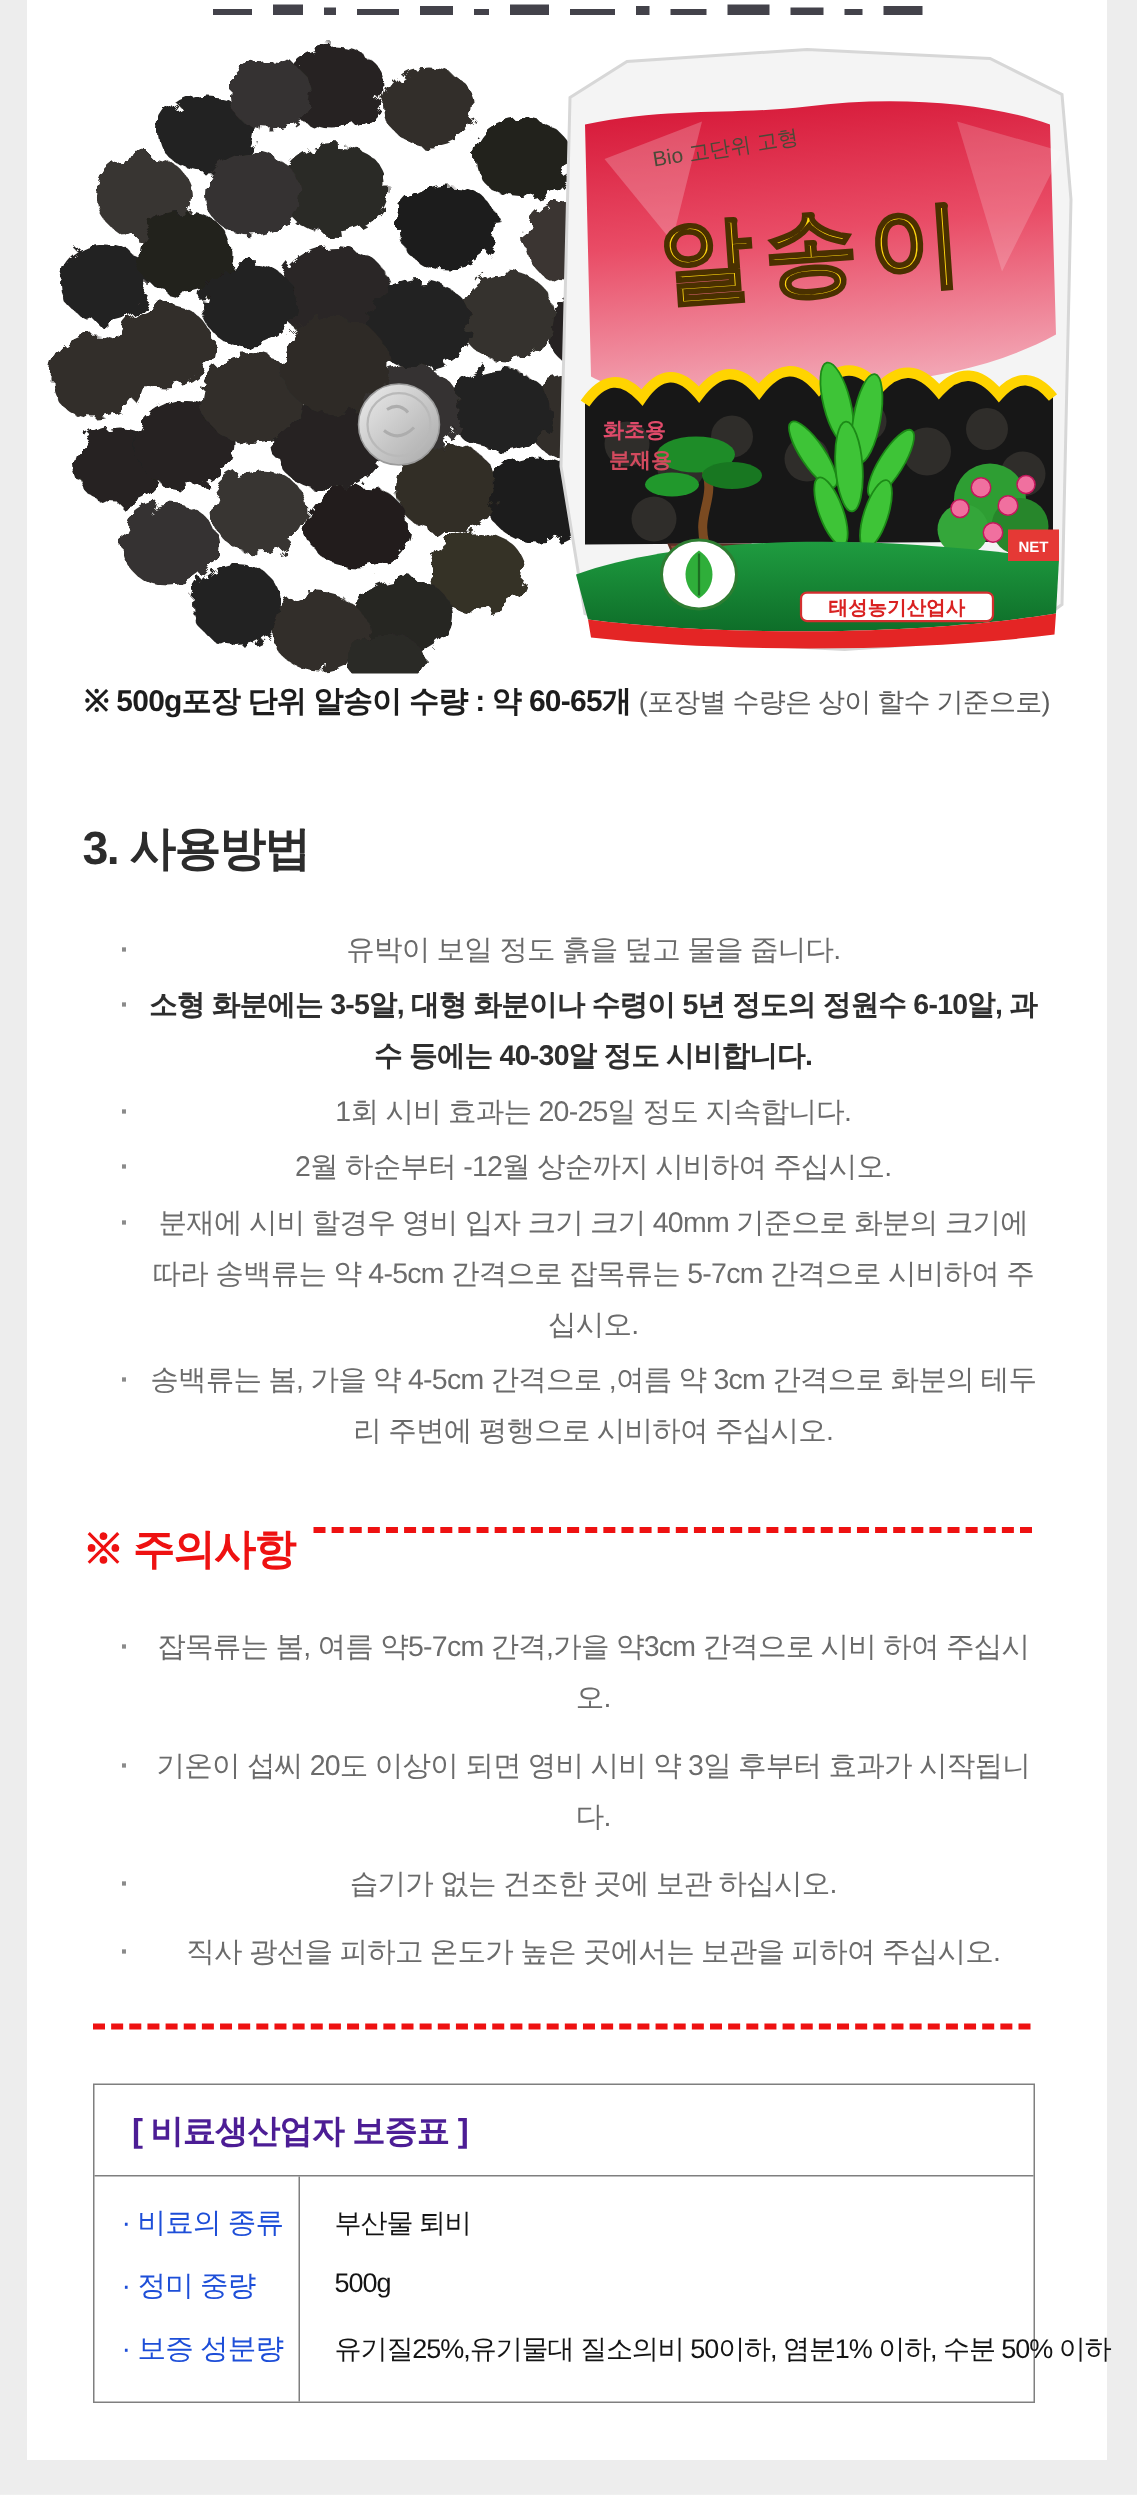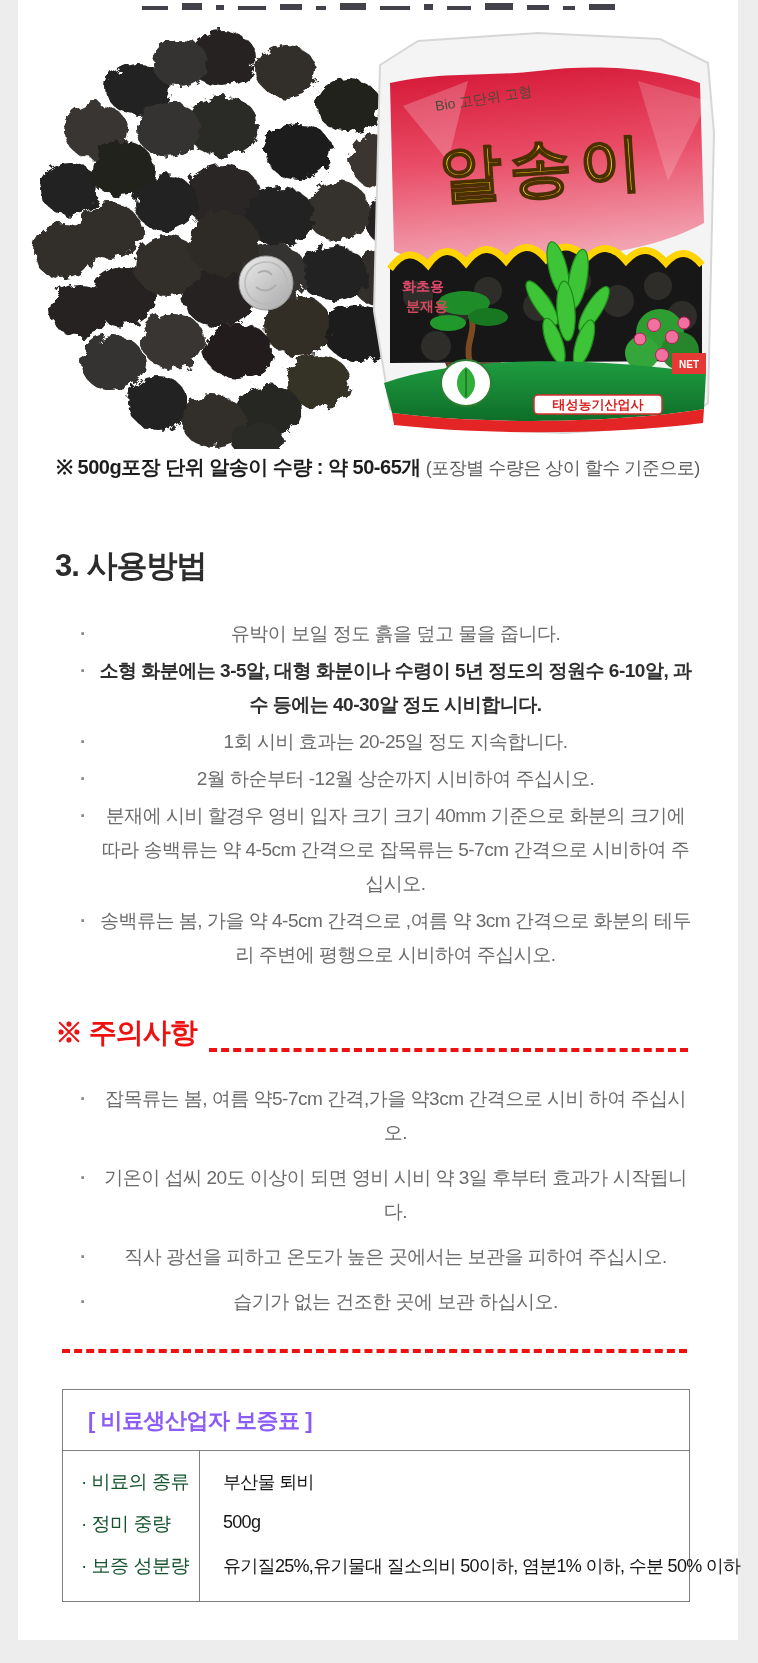--- a/index.html
+++ b/index.html
@@ -44,34 +44,34 @@
   }
   ul.bullets { list-style:none; padding:0 42px 0 60px; }
   ul.bullets li {
     position:relative; padding-left:17px; font-size:19px; line-height:34px;
     color:#6b6b6b; letter-spacing:-0.5px; margin-bottom:3px;text-align:center;
   }
   ul.bullets li::before { content:"\00B7"; position:absolute; left:2px; top:0; color:#8a8a8a; font-weight:bold; }
   ul.bullets li.bold { color:#2e2e2e; font-weight:bold; }
   ul.bullets.spaced li { margin-bottom:11px; }
 
-  .caution-head { display:flex; align-items:flex-end; margin:42px 50px 30px 37px; }
+  .caution-head { display:flex; align-items:flex-start; margin:42px 50px 30px 37px; }
   .caution-title { color:#ee1111; font-size:28px; font-weight:bold; white-space:nowrap; letter-spacing:-1px; }
   .caution-dash { flex:1; border-top:4px dashed #ee1111; margin-left:12px; margin-top:4px; }
 
   .red-divider { margin:30px 51px 0 44px; border-top:4px dashed #ee1111; }
 
   .gtable { margin:36px 48px 0 44px; border:1px solid #7f7f7f; background:#fff; }
   .gtable-title {
-    font-size:22px; font-weight:bold; color:#8b5cf6; letter-spacing:-0.5px;
+    font-size:22px; font-weight:bold; color:#4c1d95; letter-spacing:-0.5px;
     padding:16px 0 14px 25px; border-bottom:1px solid #7f7f7f;
   }
   .gtable-body { position:relative; display:grid; grid-template-columns:136px 1fr; padding:10px 0 14px; }
   .gtable-vline { position:absolute; left:136px; top:0; bottom:0; width:1px; background:#7f7f7f; }
-  .g-label { padding:8px 0 8px 18px; font-size:19px; color:#14532d; letter-spacing:-0.5px; white-space:nowrap; }
+  .g-label { padding:8px 0 8px 18px; font-size:19px; color:#1d4ed8; letter-spacing:-0.5px; white-space:nowrap; }
   .g-value { padding:9px 6px 8px 24px; font-size:18px; color:#141414; letter-spacing:-0.7px; white-space:nowrap; }
 
   .footer-gap { position:absolute; left:0; bottom:0; width:758px; height:23px; background:#ededed; }
 </style>
 </head>
 <body>
 
 <div class="page">
   <div class="content">
 
@@ -232,21 +232,21 @@
           <rect x="516" y="384" width="128" height="19" rx="4" fill="#ffffff" stroke="#d32f2f" stroke-width="1.5"></rect>
           <text x="580" y="398" text-anchor="middle" font-size="13" font-weight="bold" fill="#d92121">태성농기산업사</text>
 
           <rect x="654" y="342" width="34" height="21" fill="#e53935"></rect>
           <text x="671" y="357" text-anchor="middle" font-size="10" font-weight="bold" fill="#ffffff">NET</text>
         </g>
       </svg>
     </div>
 
     <div class="caption">
-      <span class="caption-main">※ 500g포장 단위 알송이 수량 : 약 50-65개</span><span class="caption-sub">(포장별 수량은 상이 할수 기준으로)</span>
+      <span class="caption-main">※ 500g포장 단위 알송이 수량 : 약 60-65개</span><span class="caption-sub">(포장별 수량은 상이 할수 기준으로)</span>
     </div>
 
     <h2 class="usage-heading">3. 사용방법</h2>
 
     <ul class="bullets">
       <li>유박이 보일 정도 흙을 덮고 물을 줍니다.</li>
       <li class="bold">소형 화분에는 3-5알, 대형 화분이나 수령이 5년 정도의 정원수 6-10알, 과수 등에는 40-30알 정도 시비합니다.</li>
       <li>1회 시비 효과는 20-25일 정도 지속합니다.</li>
       <li>2월 하순부터 -12월 상순까지 시비하여 주십시오.</li>
       <li>분재에 시비 할경우 영비 입자 크기 크기 40mm 기준으로 화분의 크기에 따라 송백류는 약 4-5cm 간격으로 잡목류는 5-7cm 간격으로 시비하여 주십시오.</li>
@@ -254,22 +254,22 @@
     </ul>
 
     <div class="caution-head">
       <span class="caution-title">※ 주의사항</span>
       <span class="caution-dash"></span>
     </div>
 
     <ul class="bullets spaced">
       <li>잡목류는 봄, 여름 약5-7cm 간격,가을 약3cm 간격으로 시비 하여 주십시오.</li>
       <li>기온이 섭씨 20도 이상이 되면 영비 시비 약 3일 후부터 효과가 시작됩니다.</li>
+      <li>습기가 없는 건조한 곳에 보관 하십시오.</li>
       <li>직사 광선을 피하고 온도가  높은 곳에서는 보관을 피하여 주십시오.</li>
-      <li>습기가 없는 건조한 곳에 보관 하십시오.</li>
     </ul>
 
     <div class="red-divider"></div>
 
     <div class="gtable">
       <div class="gtable-title">[ 비료생산업자 보증표 ]</div>
       <div class="gtable-body">
         <div class="gtable-vline"></div>
         <div class="g-label">· 비료의 종류</div>
         <div class="g-value">부산물 퇴비</div>

